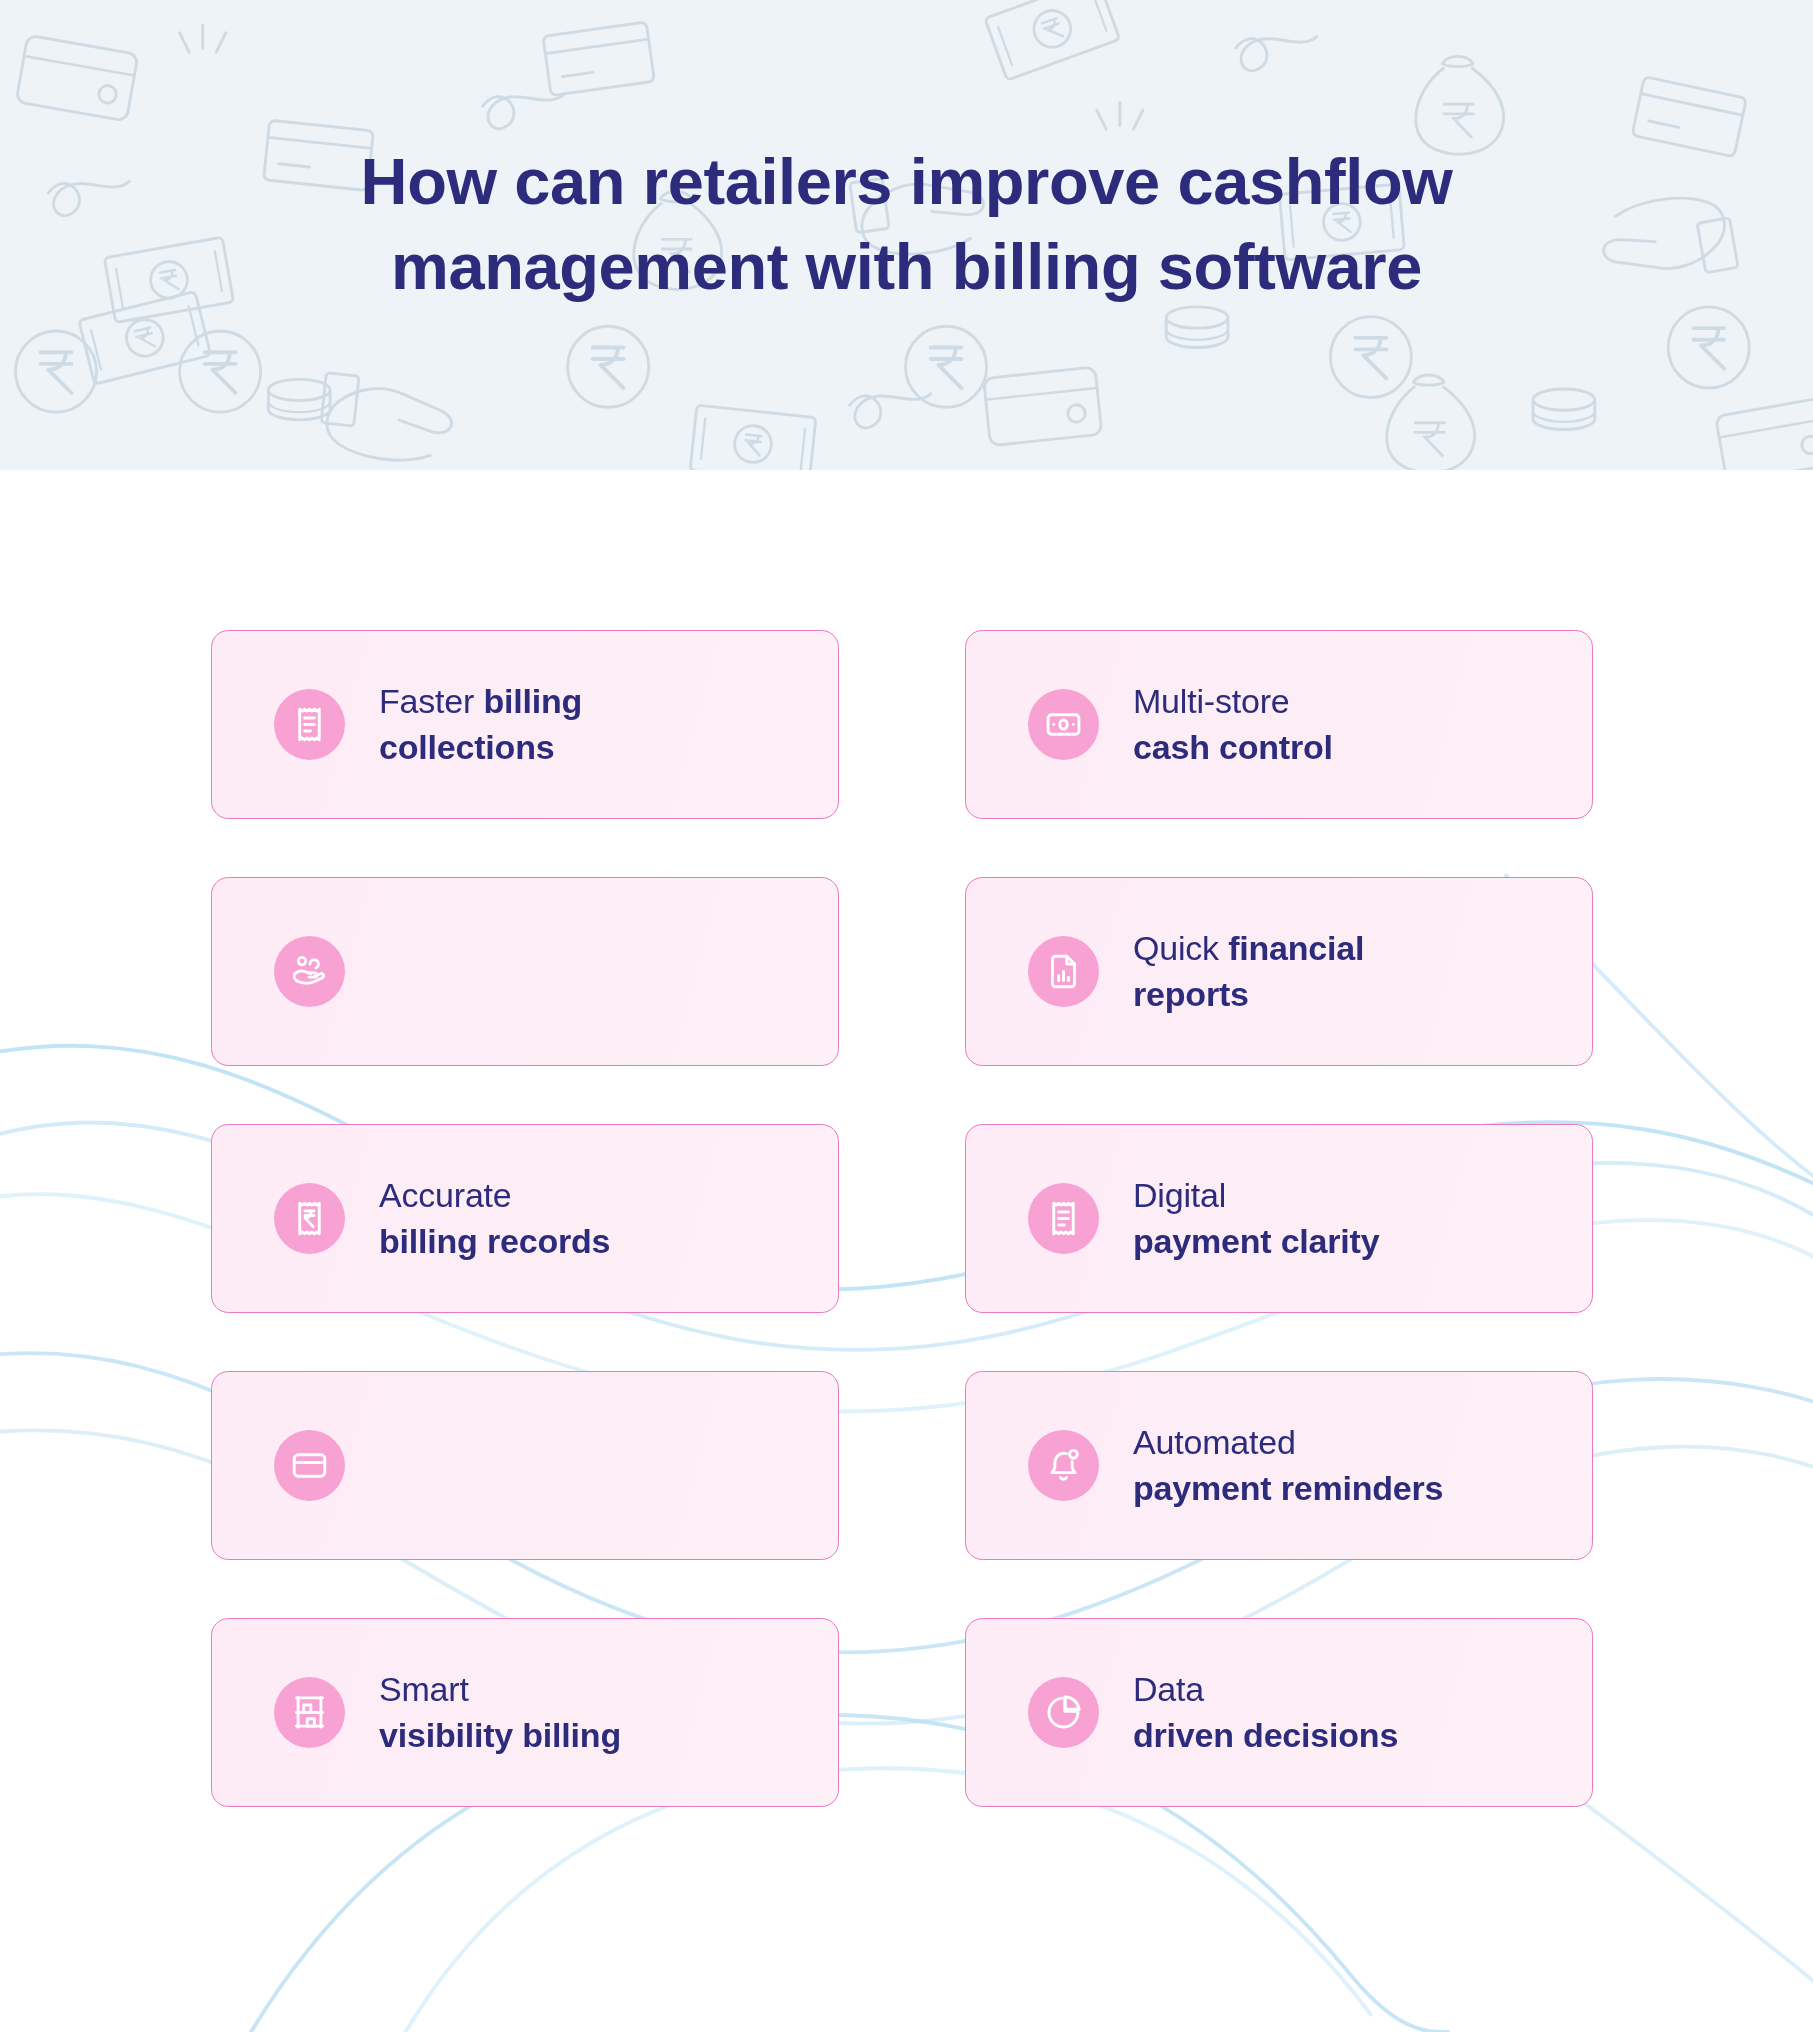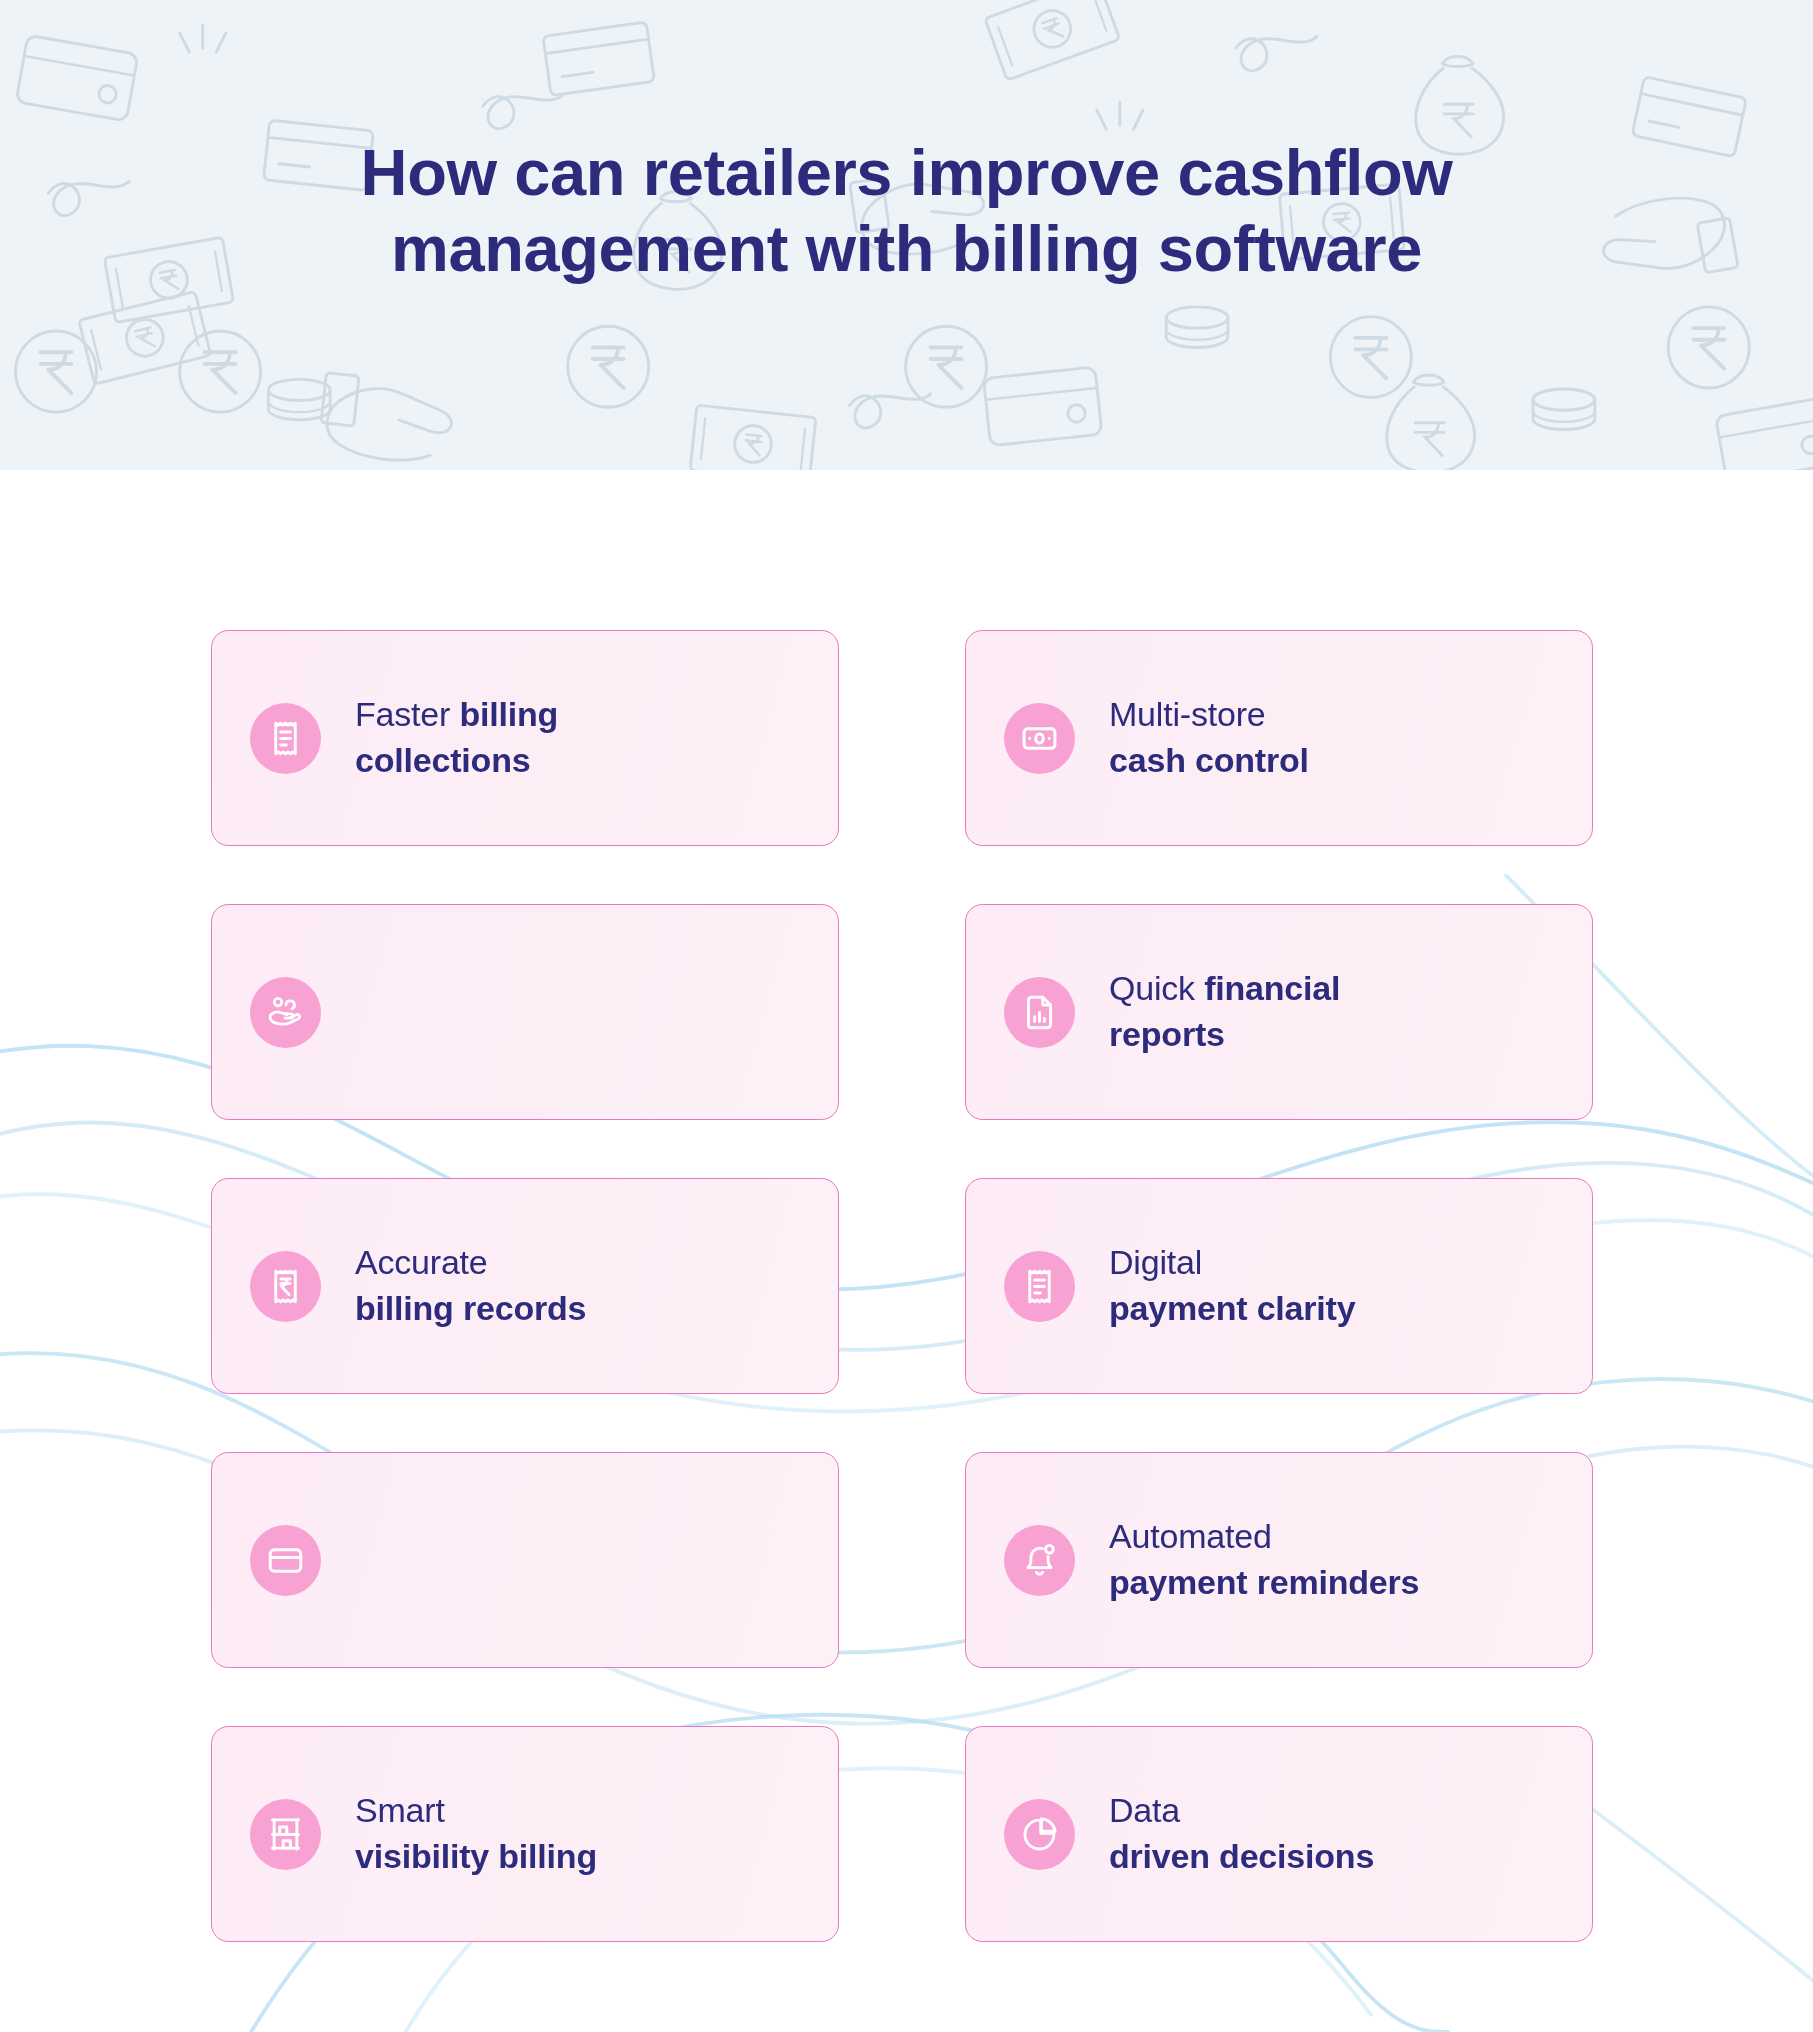--- a/index.html
+++ b/index.html
@@ -38,21 +38,21 @@
     top: 135px;
     width: 1813px;
     text-align: center;
     color: #2c2b7c;
     font-size: 65px;
     line-height: 1.17;
     font-weight: bold;
     letter-spacing: -0.4px;
     z-index: 5;
   }
-  .header-title .line { display: block; }
+  .header-title .line { display: block; margin-top: 9px; }
 
   
   .body-area {
     position: absolute;
     left: 0;
     top: 470px;
     width: 1813px;
     height: 1562px;
     background: #ffffff;
     overflow: hidden;
@@ -73,27 +73,27 @@
     width: 1381px;
     display: grid;
     grid-template-columns: 628px 628px;
     column-gap: 126px;
     row-gap: 58px;
     z-index: 10;
   }
   .card {
     box-sizing: border-box;
     width: 628px;
-    height: 216px;
+    height: 189px;
     border: 1.9px solid #e879bd;
     border-radius: 17.4px;
     background: linear-gradient(105deg, #fdecf6 0%, #fdeef6 55%, #fdf1f7 100%);
     display: flex;
     align-items: center;
-    padding-left: 38px;
+    padding-left: 62px;
     position: relative;
   }
   .icon-circle {
     flex: 0 0 auto;
     width: 71px;
     height: 71px;
     border-radius: 50%;
     background: #f8a2d3;
     display: flex;
     align-items: center;

